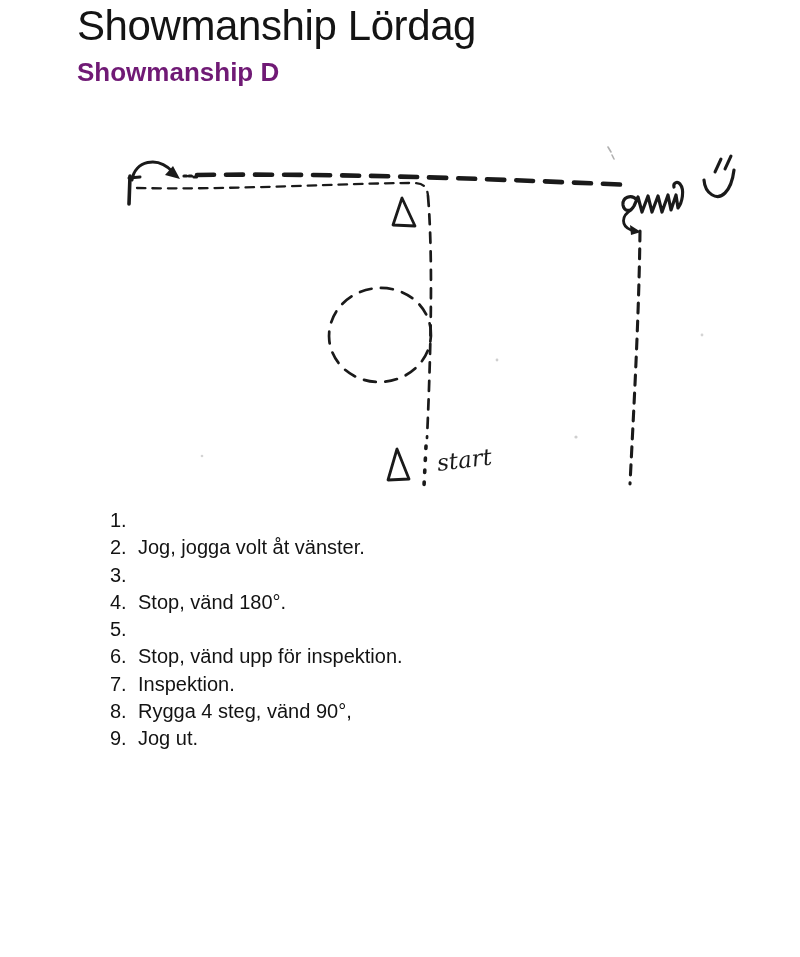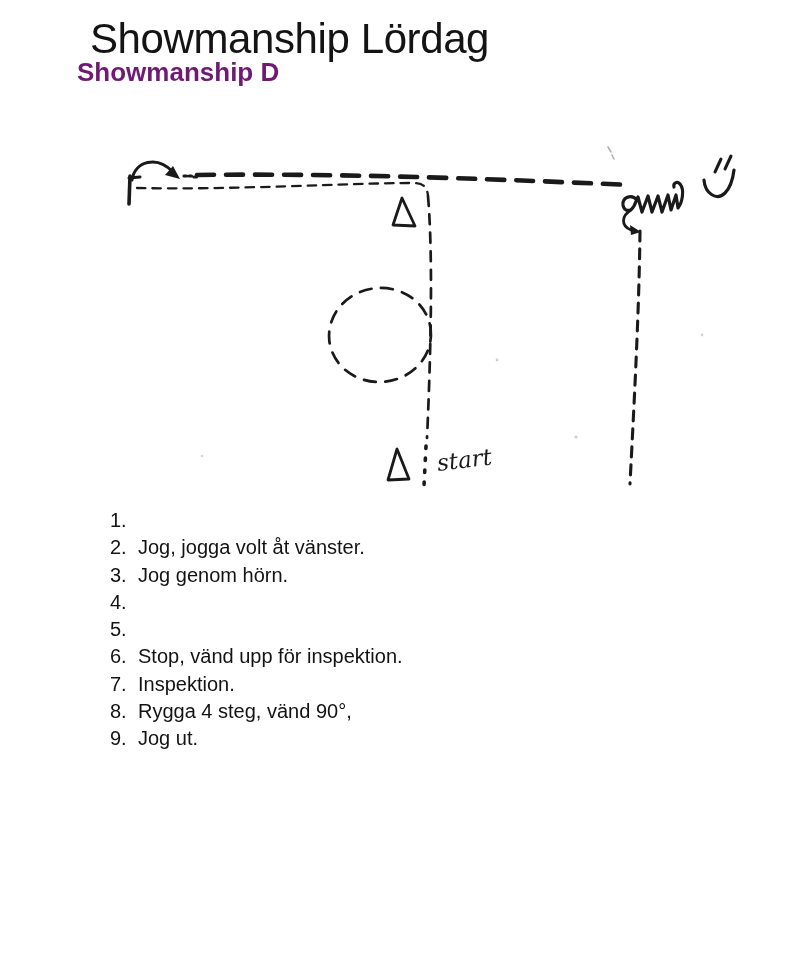--- a/index.html
+++ b/index.html
@@ -7,21 +7,21 @@
     width:800px;height:957px;
     background:#ffffff;
     font-family:"Liberation Sans",sans-serif;
     color:#101010;
     position:relative;
     overflow:hidden;
   }
   .page-title{
     position:absolute;left:77px;top:5px;
     font-size:42px;font-weight:400;line-height:1;
-    letter-spacing:-0.4px;color:#141414;margin:13px;
+    letter-spacing:-0.4px;color:#141414;margin:0;
     white-space:nowrap;
   }
   .section-heading{
     position:absolute;left:77px;top:59px;
     font-size:26px;font-weight:700;line-height:1;
     color:#701a75;margin:0;white-space:nowrap;
   }
   .diagram{
     position:absolute;left:100px;top:135px;
     width:660px;height:380px;margin:0;
@@ -110,24 +110,24 @@
 <div class="instruction-list">
   <div class="instruction-row">
     <span class="instruction-number">1.</span>
   </div>
   <div class="instruction-row">
     <span class="instruction-number">2.</span>
     <span class="instruction-text">Jog, jogga volt åt vänster.</span>
   </div>
   <div class="instruction-row">
     <span class="instruction-number">3.</span>
-    <span class="instruction-text">Jog genom hörn.</span>
   </div>
   <div class="instruction-row">
     <span class="instruction-number">4.</span>
+    <span class="instruction-text">Stop, vänd 180°.</span>
   </div>
   <div class="instruction-row">
     <span class="instruction-number">5.</span>
   </div>
   <div class="instruction-row">
     <span class="instruction-number">6.</span>
     <span class="instruction-text">Stop, vänd upp för inspektion.</span>
   </div>
   <div class="instruction-row">
     <span class="instruction-number">7.</span>

